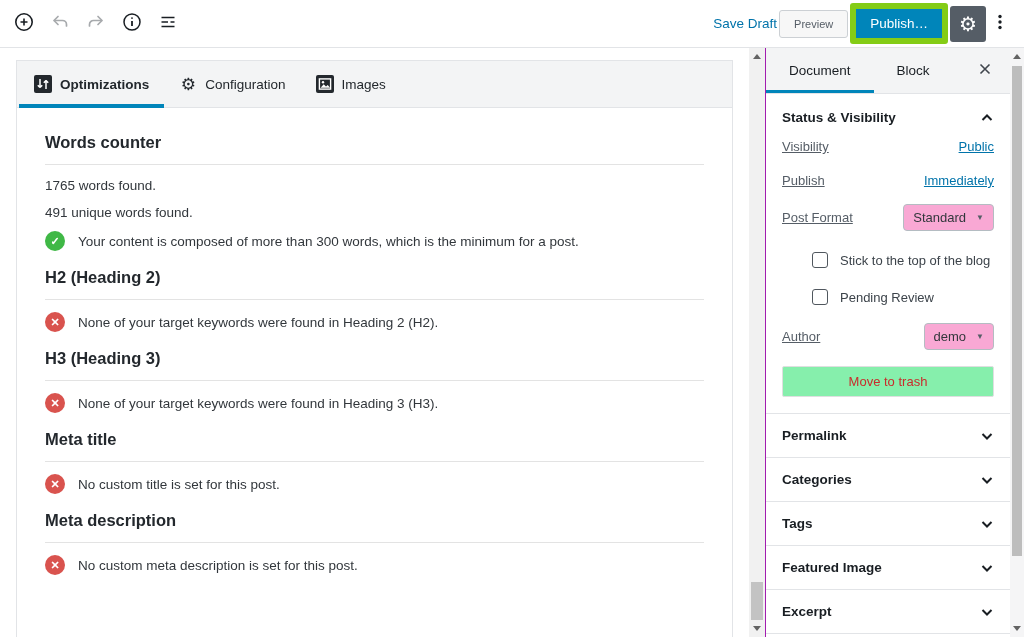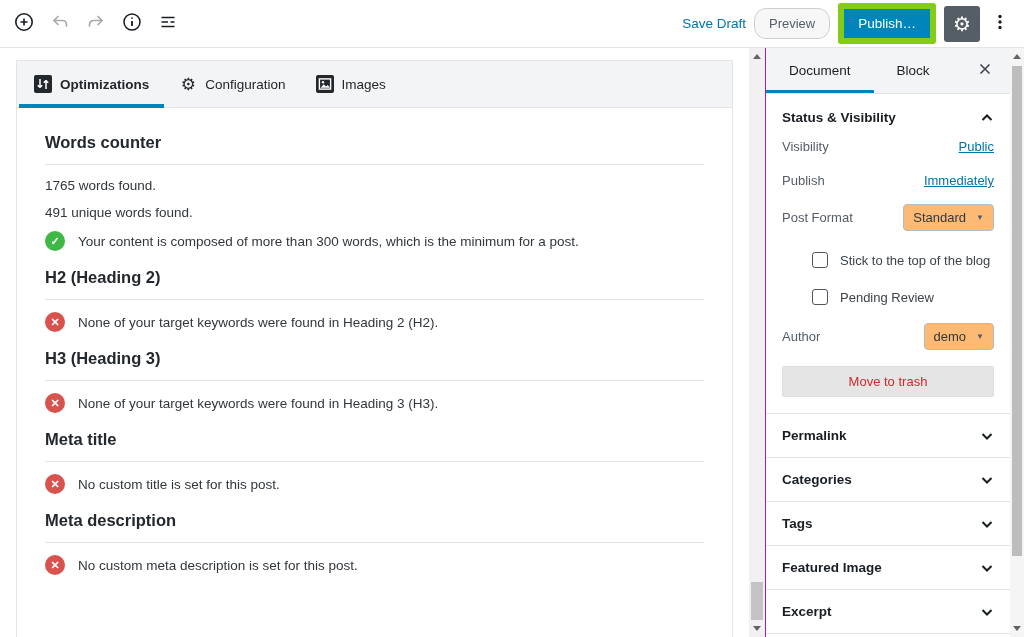--- a/index.html
+++ b/index.html
@@ -4,23 +4,23 @@
 <style>
   * { box-sizing: border-box; }
   html,body { margin:0; padding:0; background:#fff; }
   body { font-family:"Liberation Sans", sans-serif; width:1024px; height:637px; overflow:hidden; color:#32373c; }
   .app { width:1024px; height:637px; display:flex; flex-direction:column; background:#fff; }
 
   
   .toolbar { height:48px; flex:0 0 48px; border-bottom:1px solid #e2e4e7; display:flex; align-items:center; justify-content:space-between; padding:0 12px 0 6px; background:#fff; }
   .tb-left { display:flex; align-items:center; }
   .tb-btn { width:34px; height:34px; display:flex; align-items:center; justify-content:center; background:none; border:0; padding:0; margin:0 1px; cursor:pointer; }
-  .tb-right { display:flex; align-items:center; gap:8px; }
+  .tb-right { display:flex; align-items:center; gap:2px; }
   .save-draft { color:var(--link,#0073aa); font-size:13.5px; text-decoration:none; cursor:pointer; }
-  .btn-secondary { font-family:inherit; font-size:13px; color:#555d66; background:#f7f7f7; border:1px solid #ccd0d4; border-radius:12px; padding:7px 14px; cursor:pointer; }
+  .btn-secondary { font-family:inherit; font-size:11px; color:#555d66; background:#f7f7f7; border:1px solid #ccd0d4; border-radius:3px; padding:7px 14px; cursor:pointer; }
   .btn-primary { font-family:inherit; font-size:13.5px; color:#fff; background:var(--accent,#0085ba); border:6px solid #84cc16; border-radius:3px; padding:7px 14px; cursor:pointer; }
   .gear-btn { width:36px; height:36px; background:var(--dark-button,#555d66); border:0; border-radius:3px; color:#fff; font-size:20px; line-height:1; display:flex; align-items:center; justify-content:center; cursor:pointer; }
   .kebab-btn { width:24px; height:34px; background:none; border:0; display:flex; align-items:center; justify-content:center; cursor:pointer; }
 
   
   .main-row { display:flex; height:589px; }
   .editor-area { width:749px; position:relative; background:#fff; }
   .metabox { position:absolute; left:16px; right:16px; top:12px; bottom:-1px; border:1px solid #e2e4e7; border-bottom:none; background:#fff; overflow:hidden; }
 
   .tabbar { display:flex; background:#f3f4f5; border-bottom:1px solid #e2e4e7; height:47px; padding-left:2px; }
@@ -60,28 +60,28 @@
   .sb-close { position:absolute; right:10px; top:0; bottom:0; width:30px; background:none; border:0; display:flex; align-items:center; justify-content:center; cursor:pointer; }
 
   .panel { border-bottom:1px solid #e2e4e7; padding:16px; }
   .panel-header { display:flex; align-items:center; justify-content:space-between; cursor:pointer; }
   .panel-title { font-size:13.5px; font-weight:600; color:#191e23; }
   .field-row { display:flex; align-items:center; justify-content:space-between; }
   .row-vis { margin-top:14px; }
   .row-pub { margin-top:19px; }
   .row-fmt { margin-top:16px; }
   .row-author { margin-top:18px; }
-  .field-label { font-size:13px; color:#555d66; }
+  .field-label { font-size:13px; color:#555d66;text-decoration:underline; }
   .field-link { font-size:13px; color:var(--link,#0073aa); text-decoration:underline; cursor:pointer;text-align:right; }
-  .select { display:inline-flex; align-items:center; gap:10px; border:1px solid #b4bcc2; border-radius:4px; padding:5px 9px; font-size:13px; color:#32373c; background:#fdba74; cursor:pointer; }
+  .select { display:inline-flex; align-items:center; gap:10px; border:1px solid #b4bcc2; border-radius:4px; padding:5px 9px; font-size:13px; color:#32373c; background:#f9a8d4; cursor:pointer; }
   .caret { font-size:8px; color:#555d66; }
   .check-line { display:flex; align-items:center; margin-top:21px; cursor:pointer;padding-left:30px; }
   .cbox { width:16px; height:16px; border:1.5px solid #50575e; border-radius:3px; background:#fff; flex:0 0 16px; }
   .cbox-label { margin-left:12px; font-size:13px; color:#3c434a; }
-  .trash-btn { margin-top:16px; width:100%; padding:7px 4px; background:#e5e5e5; border:1px solid #dfdfe0; border-radius:2px; color:var(--trash-text,#c92c2c); font-size:13px; font-family:inherit; cursor:pointer; }
+  .trash-btn { margin-top:16px; width:100%; padding:7px 4px; background:#86efac; border:1px solid #dfdfe0; border-radius:2px; color:var(--trash-text,#c92c2c); font-size:13px; font-family:inherit; cursor:pointer; }
   .cpanel { height:44px; padding:0 16px; display:flex; align-items:center; justify-content:space-between; border-bottom:1px solid #e2e4e7; cursor:pointer; }
   .cpanel span.cp-title { font-size:13.5px; font-weight:600; color:#191e23; }
   .chev { display:flex; align-items:center; }
 </style>
 </head>
 <body>
 
 <div class="app">
 
   <header class="toolbar">

